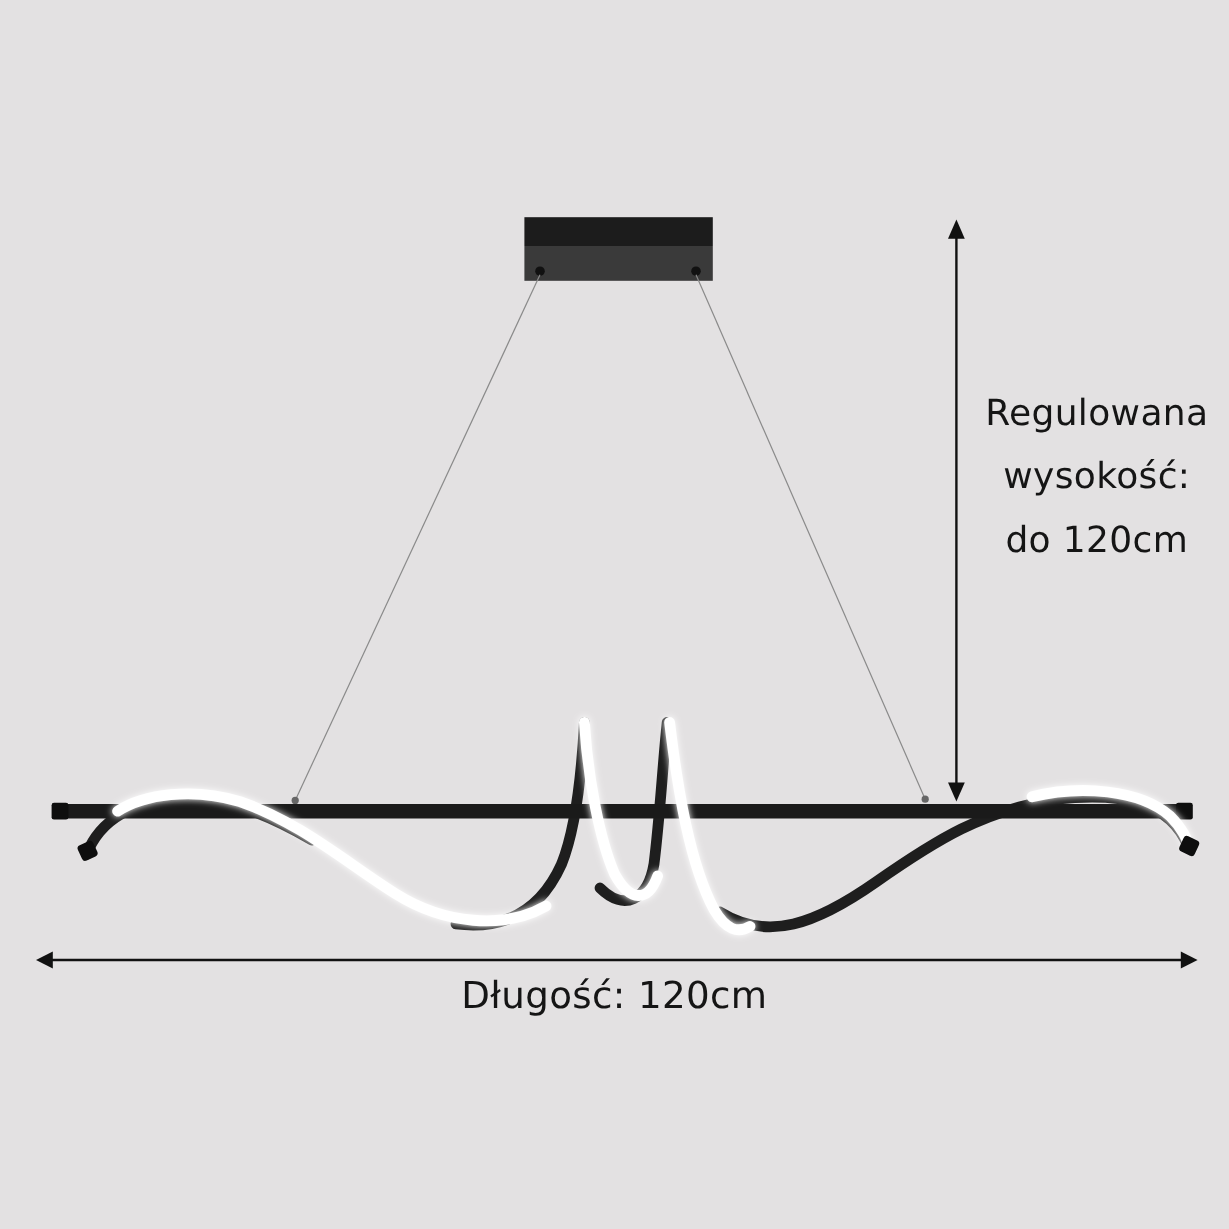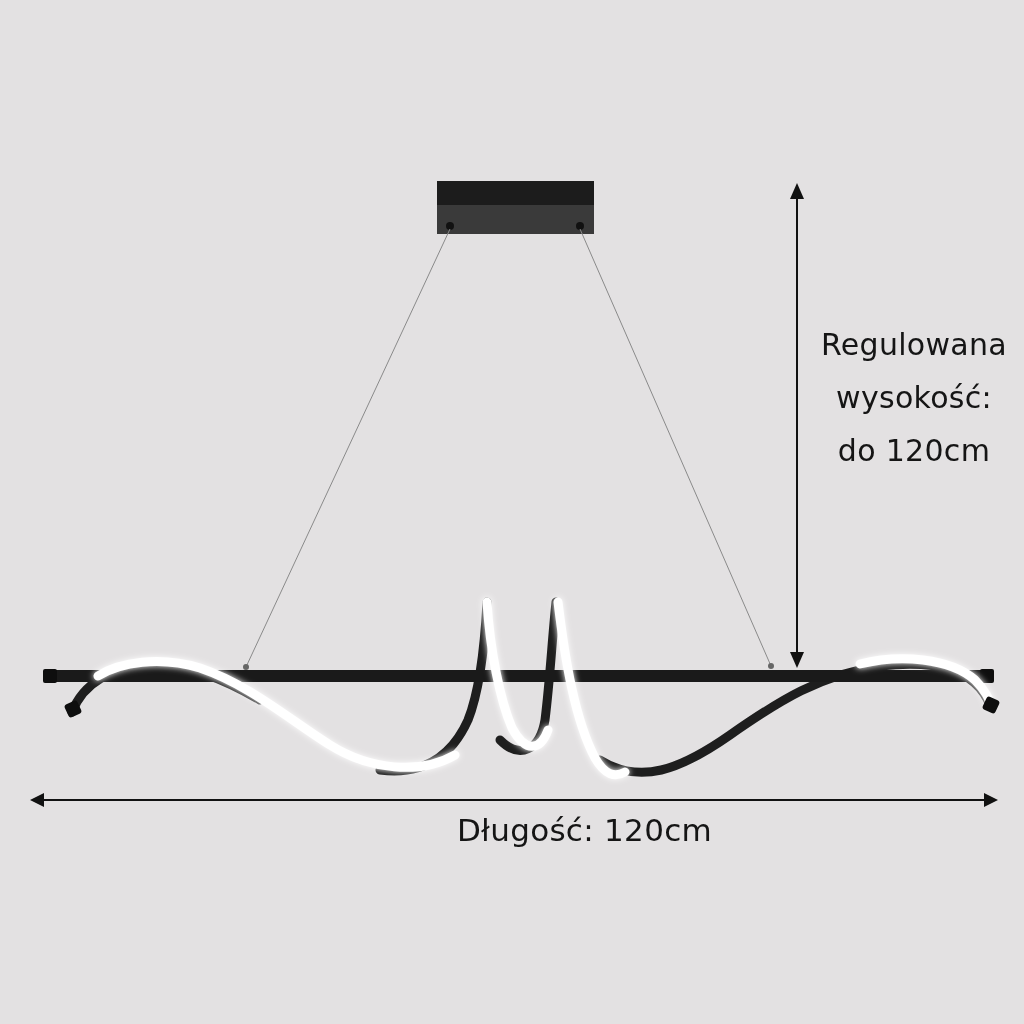--- a/index.html
+++ b/index.html
@@ -35,21 +35,21 @@
       width: 228px;
       text-align: center;
       font-size: 30px;
       line-height: 53px;
     }
     .height-label span { display: block; }
     .length-label {
       left: 312px;
       top: 806px;
       width: 400px;
-      text-align: right;
+      text-align: center;
       font-size: 31px;
       line-height: 48px;
     }
   </style>
 </head>
 <body>
 
 <div class="canvas">
   <svg class="scene" viewBox="0 0 1024 1024">
     <defs>

